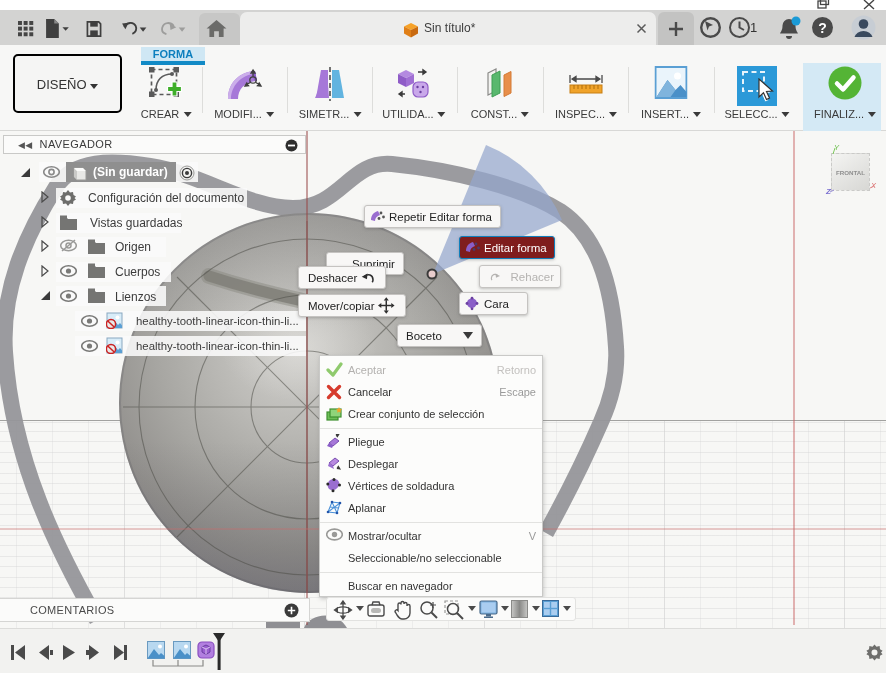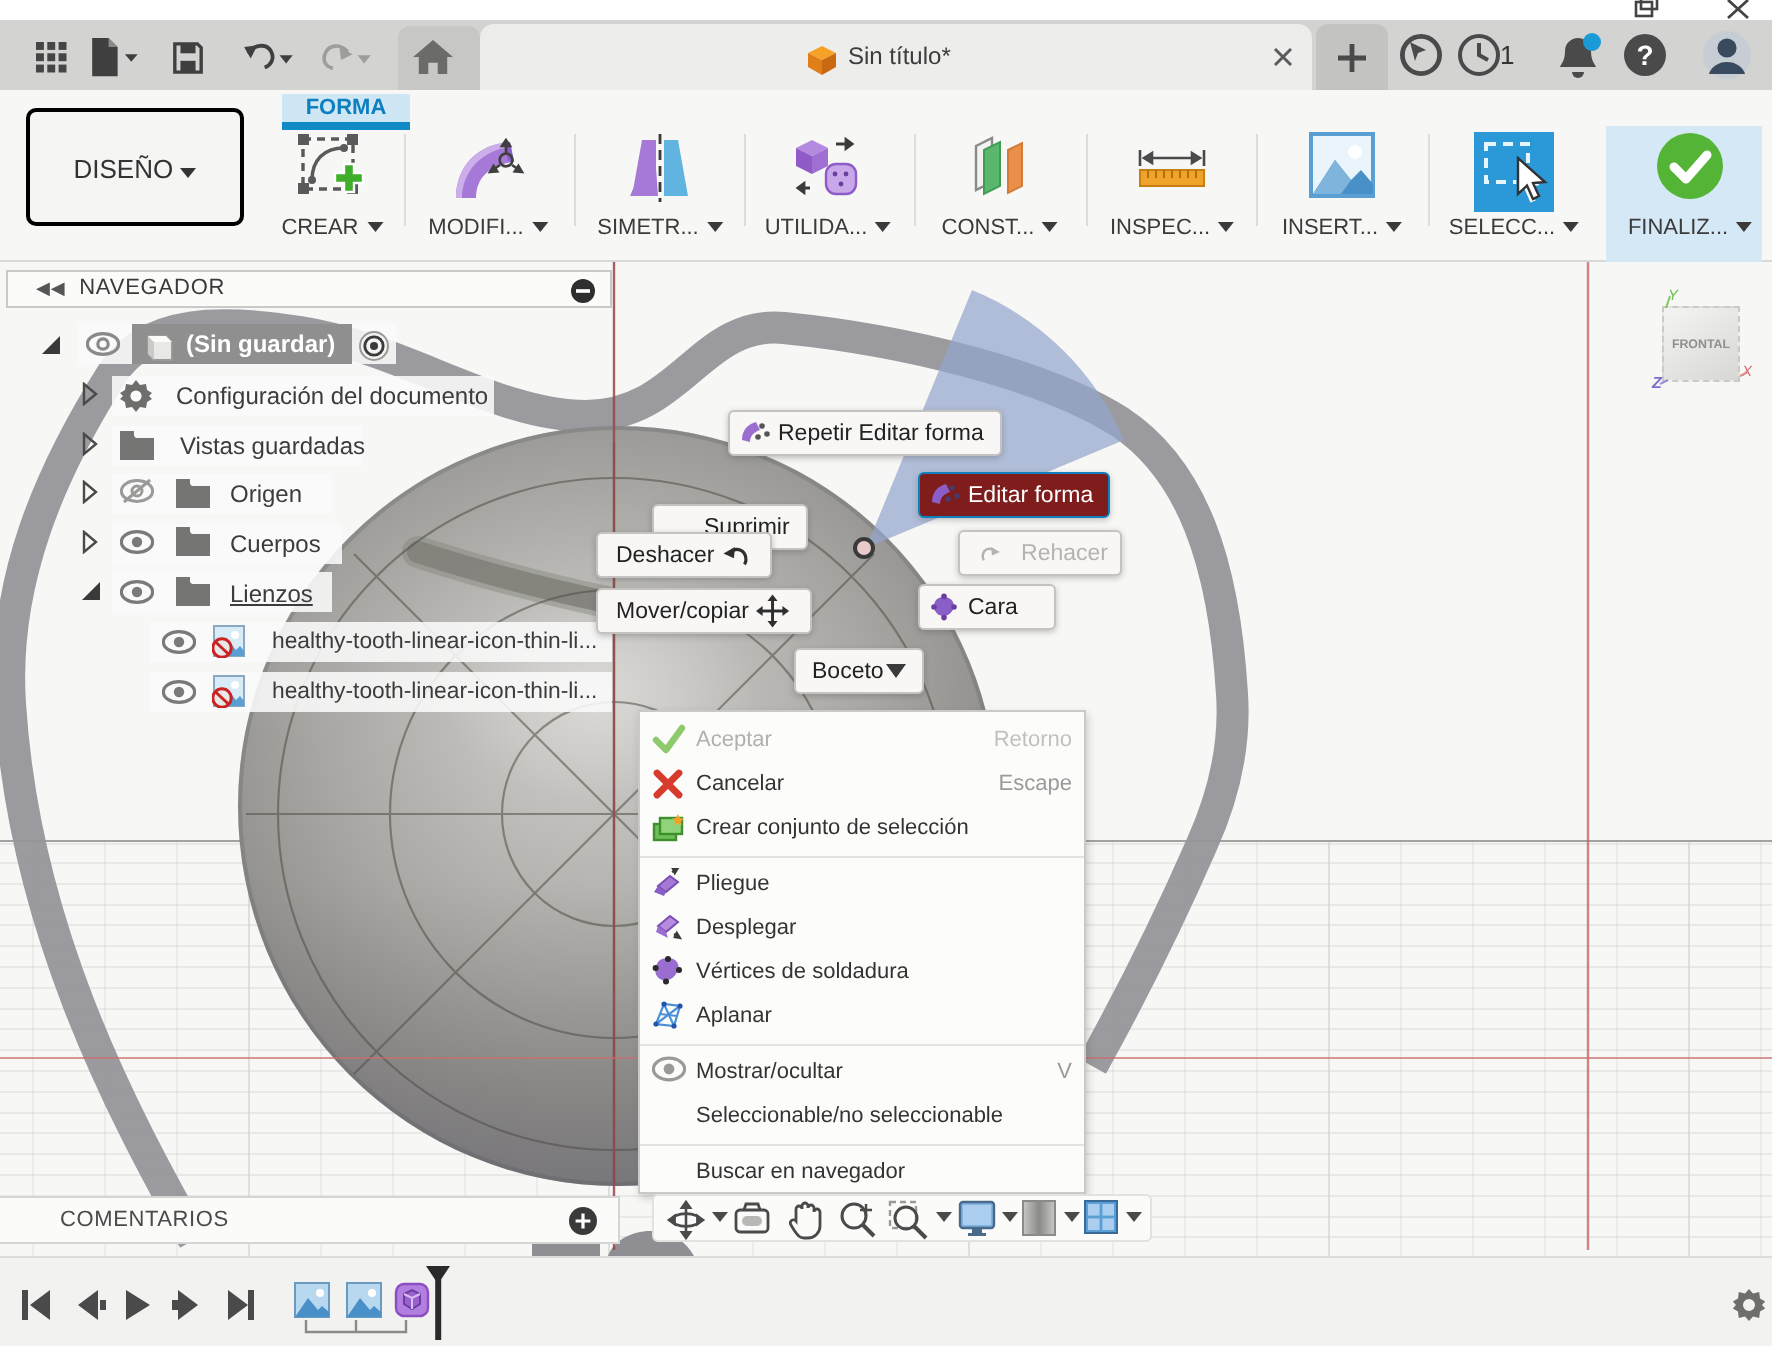--- a/index.html
+++ b/index.html
@@ -387,21 +387,21 @@
       <path d="M10 1 L10 10 L1 10 Z" fill="#3a3a3a"></path>
     </svg>
 <svg class="abs" style="left:60px;top:159px" width="17" height="12" viewBox="0 0 17 12">
       <ellipse cx="8.5" cy="6" rx="7.8" ry="5.2" fill="none" stroke="#7a7a78" stroke-width="1.6"></ellipse>
       <circle cx="8.5" cy="6" r="2.6" fill="#7a7a78"></circle>
     </svg>
 <svg class="abs" style="left:88px;top:157px" width="17" height="15" viewBox="0 0 17 15">
       <path d="M0 2 L6 2 L8 4 L17 4 L17 15 L0 15 Z" fill="#757573"></path>
       <rect x="0" y="0.5" width="7" height="3" fill="#757573"></rect>
     </svg>
-<div class="tlabel" style="left:115px;top:159px;text-decoration:underline;">Lienzos</div>
+<div class="tlabel" style="left:115px;top:159px;">Lienzos</div>
 <div class="trow" style="left:75px;top:180px;width:231px;"></div>
 <svg class="abs" style="left:81px;top:184px" width="17" height="12" viewBox="0 0 17 12">
       <ellipse cx="8.5" cy="6" rx="7.8" ry="5.2" fill="none" stroke="#7a7a78" stroke-width="1.6"></ellipse>
       <circle cx="8.5" cy="6" r="2.6" fill="#7a7a78"></circle>
     </svg>
 <svg class="abs" style="left:106px;top:181px" width="17" height="17" viewBox="0 0 17 17">
       <rect x="1" y="1" width="15" height="15" fill="#d8ecf8" stroke="#8aa8c0" stroke-width="1"></rect>
       <circle cx="11.5" cy="5.5" r="2" fill="#fff"></circle>
       <path d="M1 16 L7 7 L12 13 L14 11 L16 13.5 V16 Z" fill="#5a9fd4"></path>
       <circle cx="5" cy="12" r="4.6" fill="#e8e8e8" stroke="#cc2222" stroke-width="1.5"></circle>
@@ -478,21 +478,21 @@
         <path d="M8 2.5 C11.5 2.5 13.5 5 12.7 8 C12 10.8 9 12.7 6.3 11.8 C3.5 11 2.5 8 3.3 5.3 C4 3.3 6 2.5 8 2.5 Z" fill="#8a5ec8"></path>
         <g fill="#6a3fa0">
           <circle cx="8" cy="2.2" r="1.4"></circle>
           <circle cx="13" cy="7.5" r="1.4"></circle>
           <circle cx="8" cy="12.8" r="1.4"></circle>
           <circle cx="3" cy="7.5" r="1.4"></circle>
         </g>
       </svg>
 <span>Cara</span>
     </div>
-<div class="mk" style="left:397px;top:193px;width:65px;justify-content:space-between;padding:0 8px;">
+<div class="mk" style="left:397px;top:193px;width:85px;justify-content:space-between;padding:0 8px;">
 <span>Boceto</span>
 <span style="width:0;height:0;border-left:5.5px solid transparent;border-right:5.5px solid transparent;border-top:7px solid #3a3a3a;"></span>
     </div>
 
 <div class="abs" id="cmenu">
 <div class="mi" style="top:3px;color:#b3b1af;">
         <svg width="17" height="15" viewBox="0 0 17 15">
           <path d="M2 8 L7 13 L15 2" fill="none" stroke="#8fca6d" stroke-width="3.2" stroke-linecap="round" stroke-linejoin="round"></path>
         </svg>
         <span class="txt">Aceptar</span>

